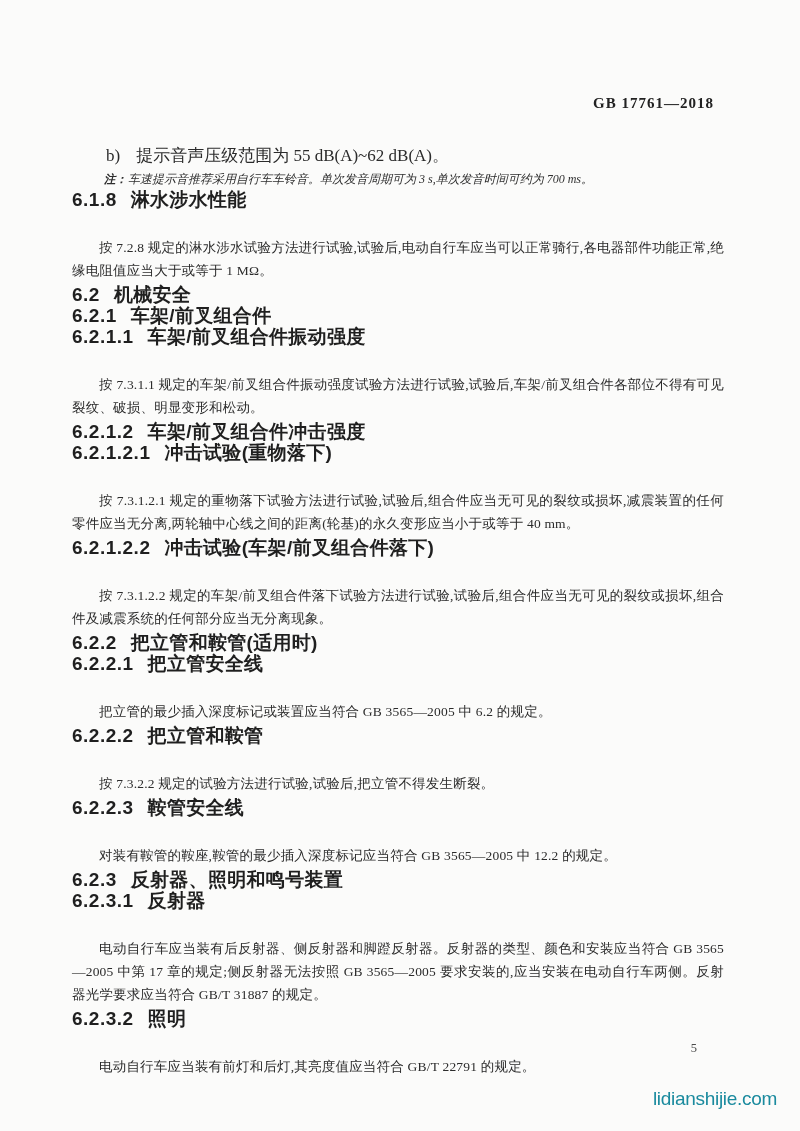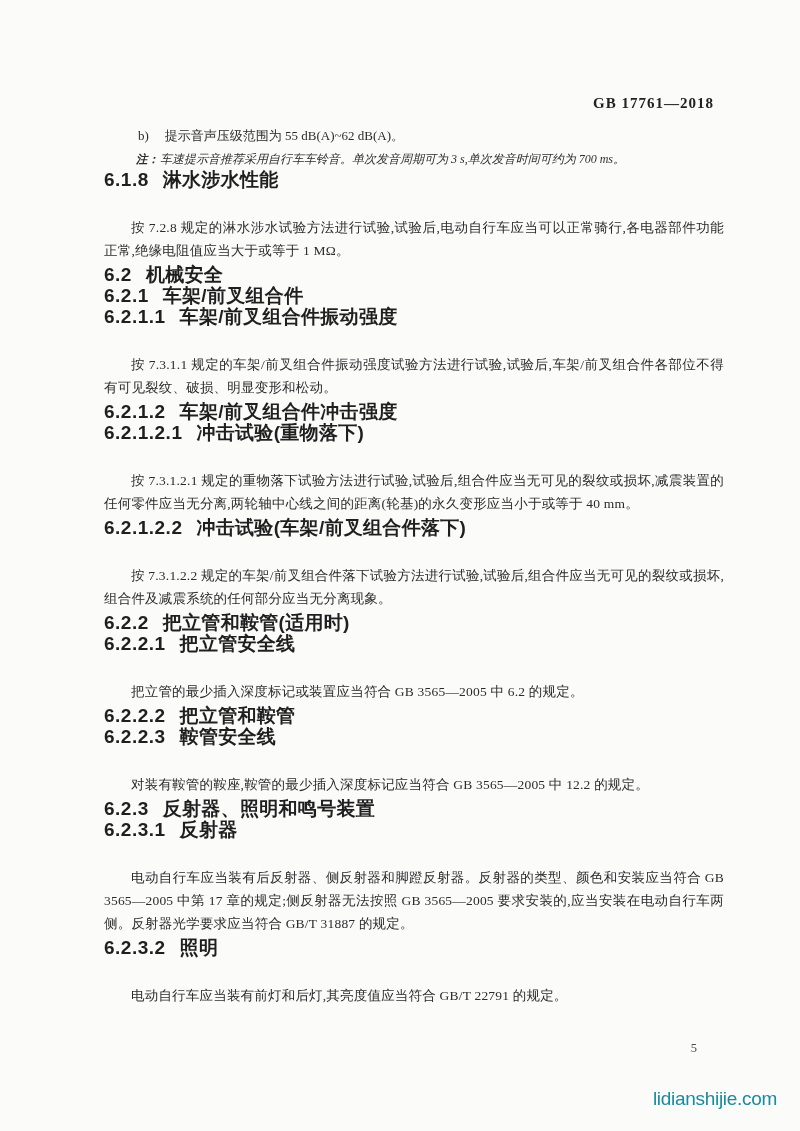--- a/index.html
+++ b/index.html
@@ -12,37 +12,37 @@
     background: #fbfbfa;
     color: #2d2d2d;
     font-family: "Liberation Serif", serif;
     position: relative;
     overflow: hidden;
   }
   .page {
     box-sizing: border-box;
     width: 800px;
     height: 1131px;
-    padding: 96px 76px 0 104px;
+    padding: 96px 76px 0 72px;
     position: relative;
   }
   .doc-header {
     text-align: right;
     font-weight: bold;
     font-size: 15px;
     line-height: 15px;
     letter-spacing: 1px;
     color: #222;
     padding-right: 10px;
     font-family: "Liberation Serif", serif;
   }
   .list-item {
-    margin-top: 16px;
+    margin-top: 36px;
     padding-left: 34px;
-    font-size: 13px;
+    font-size: 17px;
     line-height: 18px;
     color: #2b2b2b;
   }
   .li-label {
     margin-right: 16px;
   }
   .note {
     margin-top: 7px;
     padding-left: 32px;
     font-size: 12px;
@@ -149,20 +149,21 @@
   </div>
 
   <div class="h">
     <span class="hn">6.2.2.1</span><span>把立管安全线</span>
   </div>
   <p class="para">把立管的最少插入深度标记或装置应当符合 GB 3565—2005 中 6.2 的规定。</p>
 
   <div class="h">
     <span class="hn">6.2.2.2</span><span>把立管和鞍管</span>
   </div>
+  <p class="para">按 7.3.2.2 规定的试验方法进行试验,试验后,把立管不得发生断裂。</p>
 
   <div class="h">
     <span class="hn">6.2.2.3</span><span>鞍管安全线</span>
   </div>
   <p class="para">对装有鞍管的鞍座,鞍管的最少插入深度标记应当符合 GB 3565—2005 中 12.2 的规定。</p>
 
   <div class="h">
     <span class="hn">6.2.3</span><span>反射器、照明和鸣号装置</span>
   </div>
 

